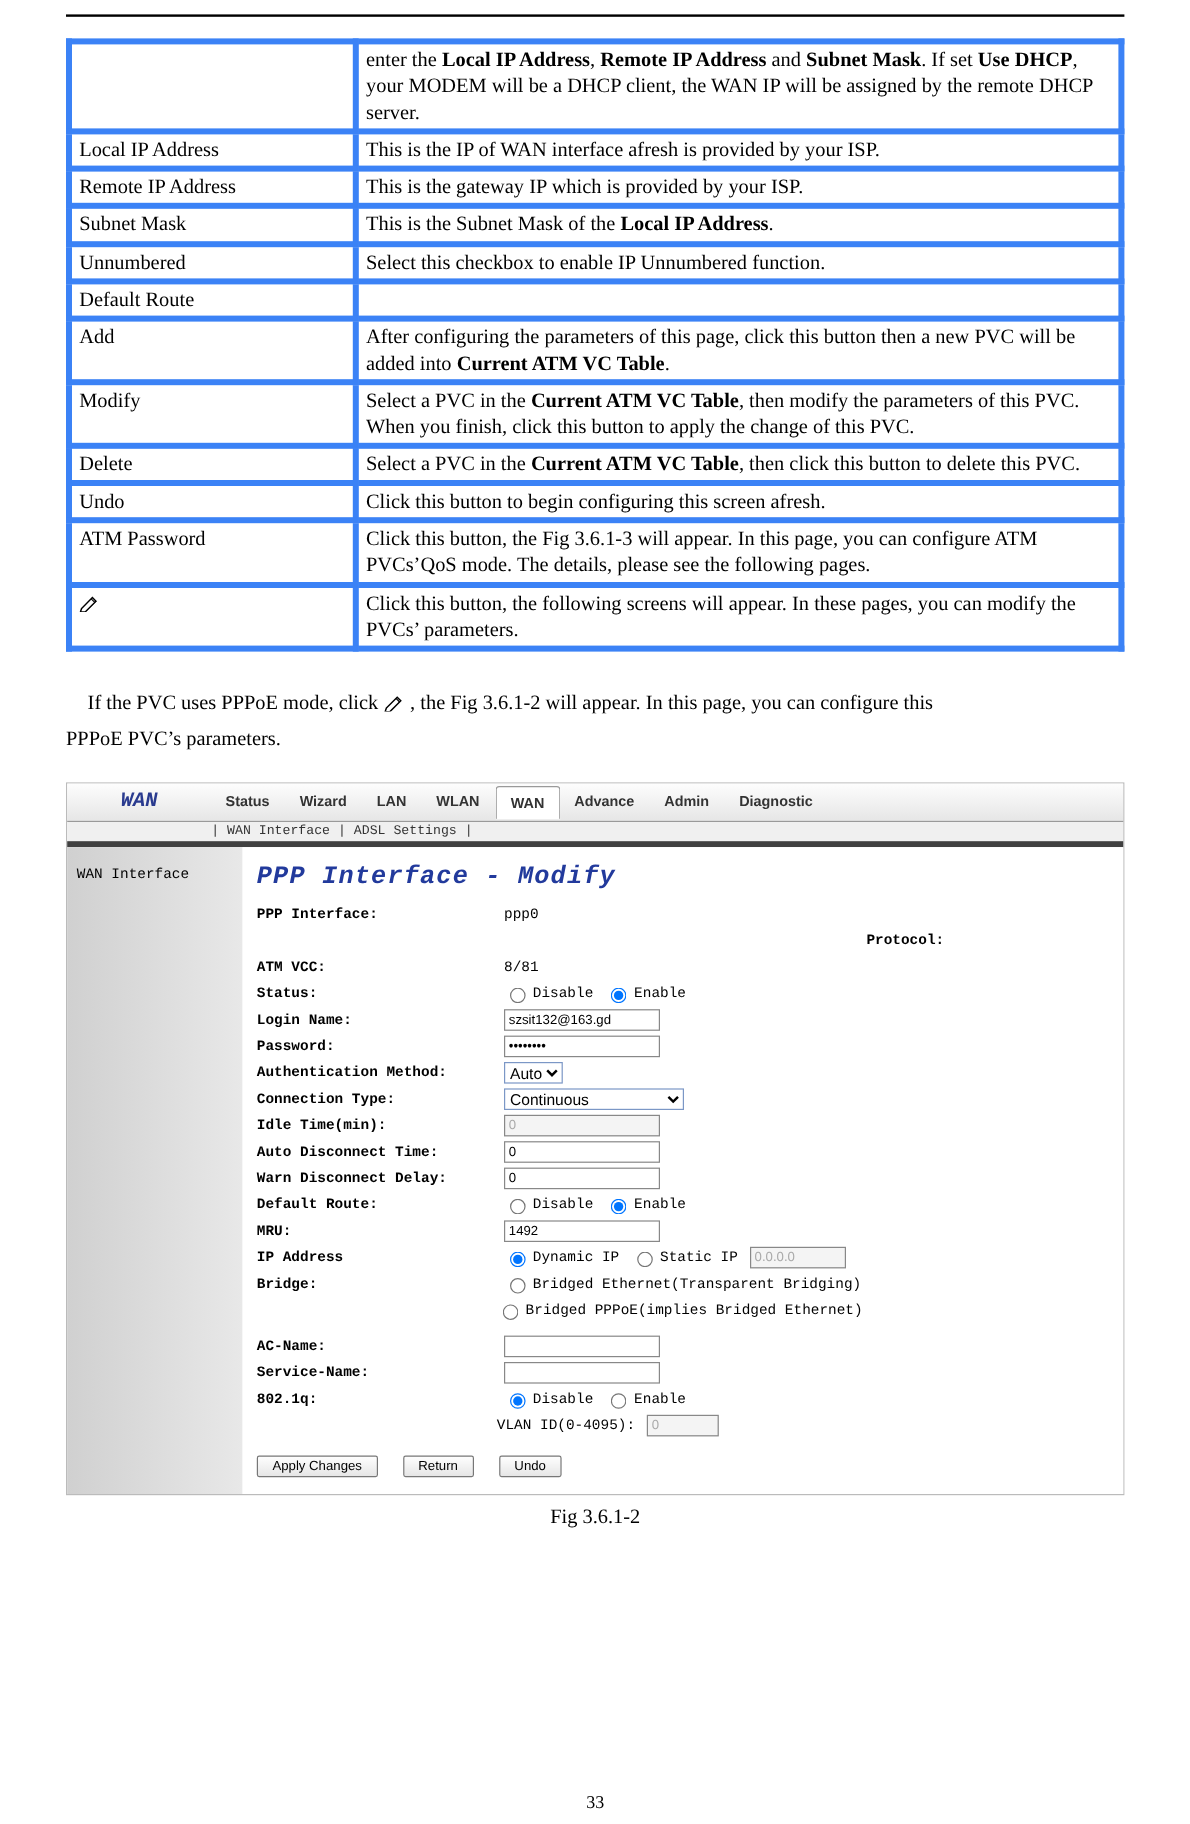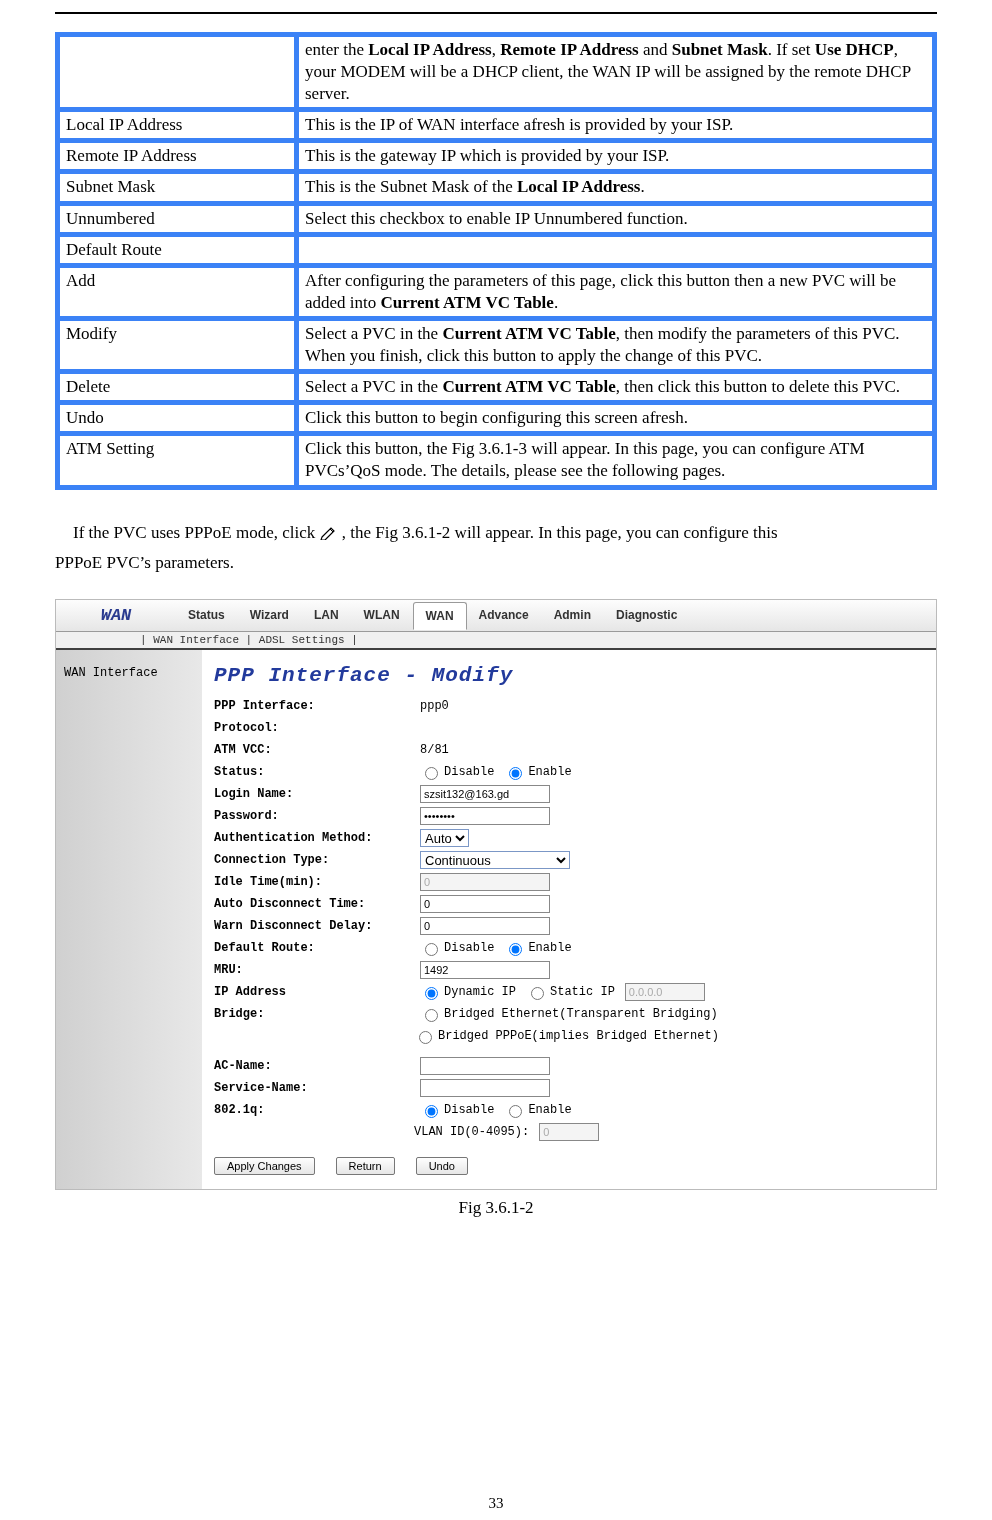--- a/index.html
+++ b/index.html
@@ -77,23 +77,23 @@
   .tabs .tab.active {
     background: #fff;
     border: 1px solid #9a9a9a;
     border-bottom: 1px solid #fff;
     margin-bottom: -1px;
     border-radius: 3px 3px 0 0;
   }
   .subtabs {
     font-family: "Courier New", monospace;
     font-size: 11px;
-    padding: 2px 0 2px 84px;
+    padding: 2px 0 2px 120px;
     background: #f0f0f0;
-    border-bottom: 2px solid #404040;
+    border-bottom: 5px solid #404040;
     color: #333;
   }
   .panel {
     display: flex;
     background: #ececec;
     font-family: "Courier New", monospace;
     font-size: 12px;
   }
   .panel .side {
     width: 130px;
@@ -112,20 +112,21 @@
     font-style: italic;
     font-size: 21px;
     margin: 0 0 8px 0;
     letter-spacing: 1px;
   }
   .row {
     display: flex;
     align-items: center;
     min-height: 22px;
     gap: 6px;
+    justify-content: flex-end;
   }
   .row .lbl {
     width: 200px;
     font-weight: bold;
     white-space: nowrap;
   }
   .row .val {
     flex: 1;
     display: flex;
     align-items: center;
@@ -235,22 +236,29 @@
         </tr>
         <tr>
           <td class="key">Delete</td>
           <td>Select a PVC in the <b>Current ATM VC Table</b>, then click this button to delete this PVC.</td>
         </tr>
         <tr>
           <td class="key">Undo</td>
           <td>Click this button to begin configuring this screen afresh.</td>
         </tr>
         <tr>
-          <td class="key">ATM Setting</td>
+          <td class="key">ATM Password</td>
           <td>Click this button, the Fig 3.6.1-3 will appear. In this page, you can configure ATM PVCs’QoS mode. The details, please see the following pages.</td>
+        </tr>
+        <tr>
+          <td class="key"><span class="pencil-icon"><svg width="18" height="14" viewBox="0 0 18 14">
+                <path d="M2 11 L11 2 L14 5 L5 14 L1 14 Z" fill="none" stroke="#000" stroke-width="1.2"></path>
+                <path d="M10 3 L13 6" stroke="#000" stroke-width="1"></path>
+              </svg></span></td>
+          <td>Click this button, the following screens will appear. In these pages, you can modify the PVCs’ parameters.</td>
         </tr>
       </tbody>
   </table>
 
   <p class="body-text">
     <span>If the PVC uses PPPoE mode, click </span>
     <span class="pencil-icon">
       <svg width="18" height="14" viewBox="0 0 18 14">
           <path d="M2 11 L11 2 L14 5 L5 14 L1 14 Z" fill="none" stroke="#000" stroke-width="1.2"></path>
           <path d="M10 3 L13 6" stroke="#000" stroke-width="1"></path>

